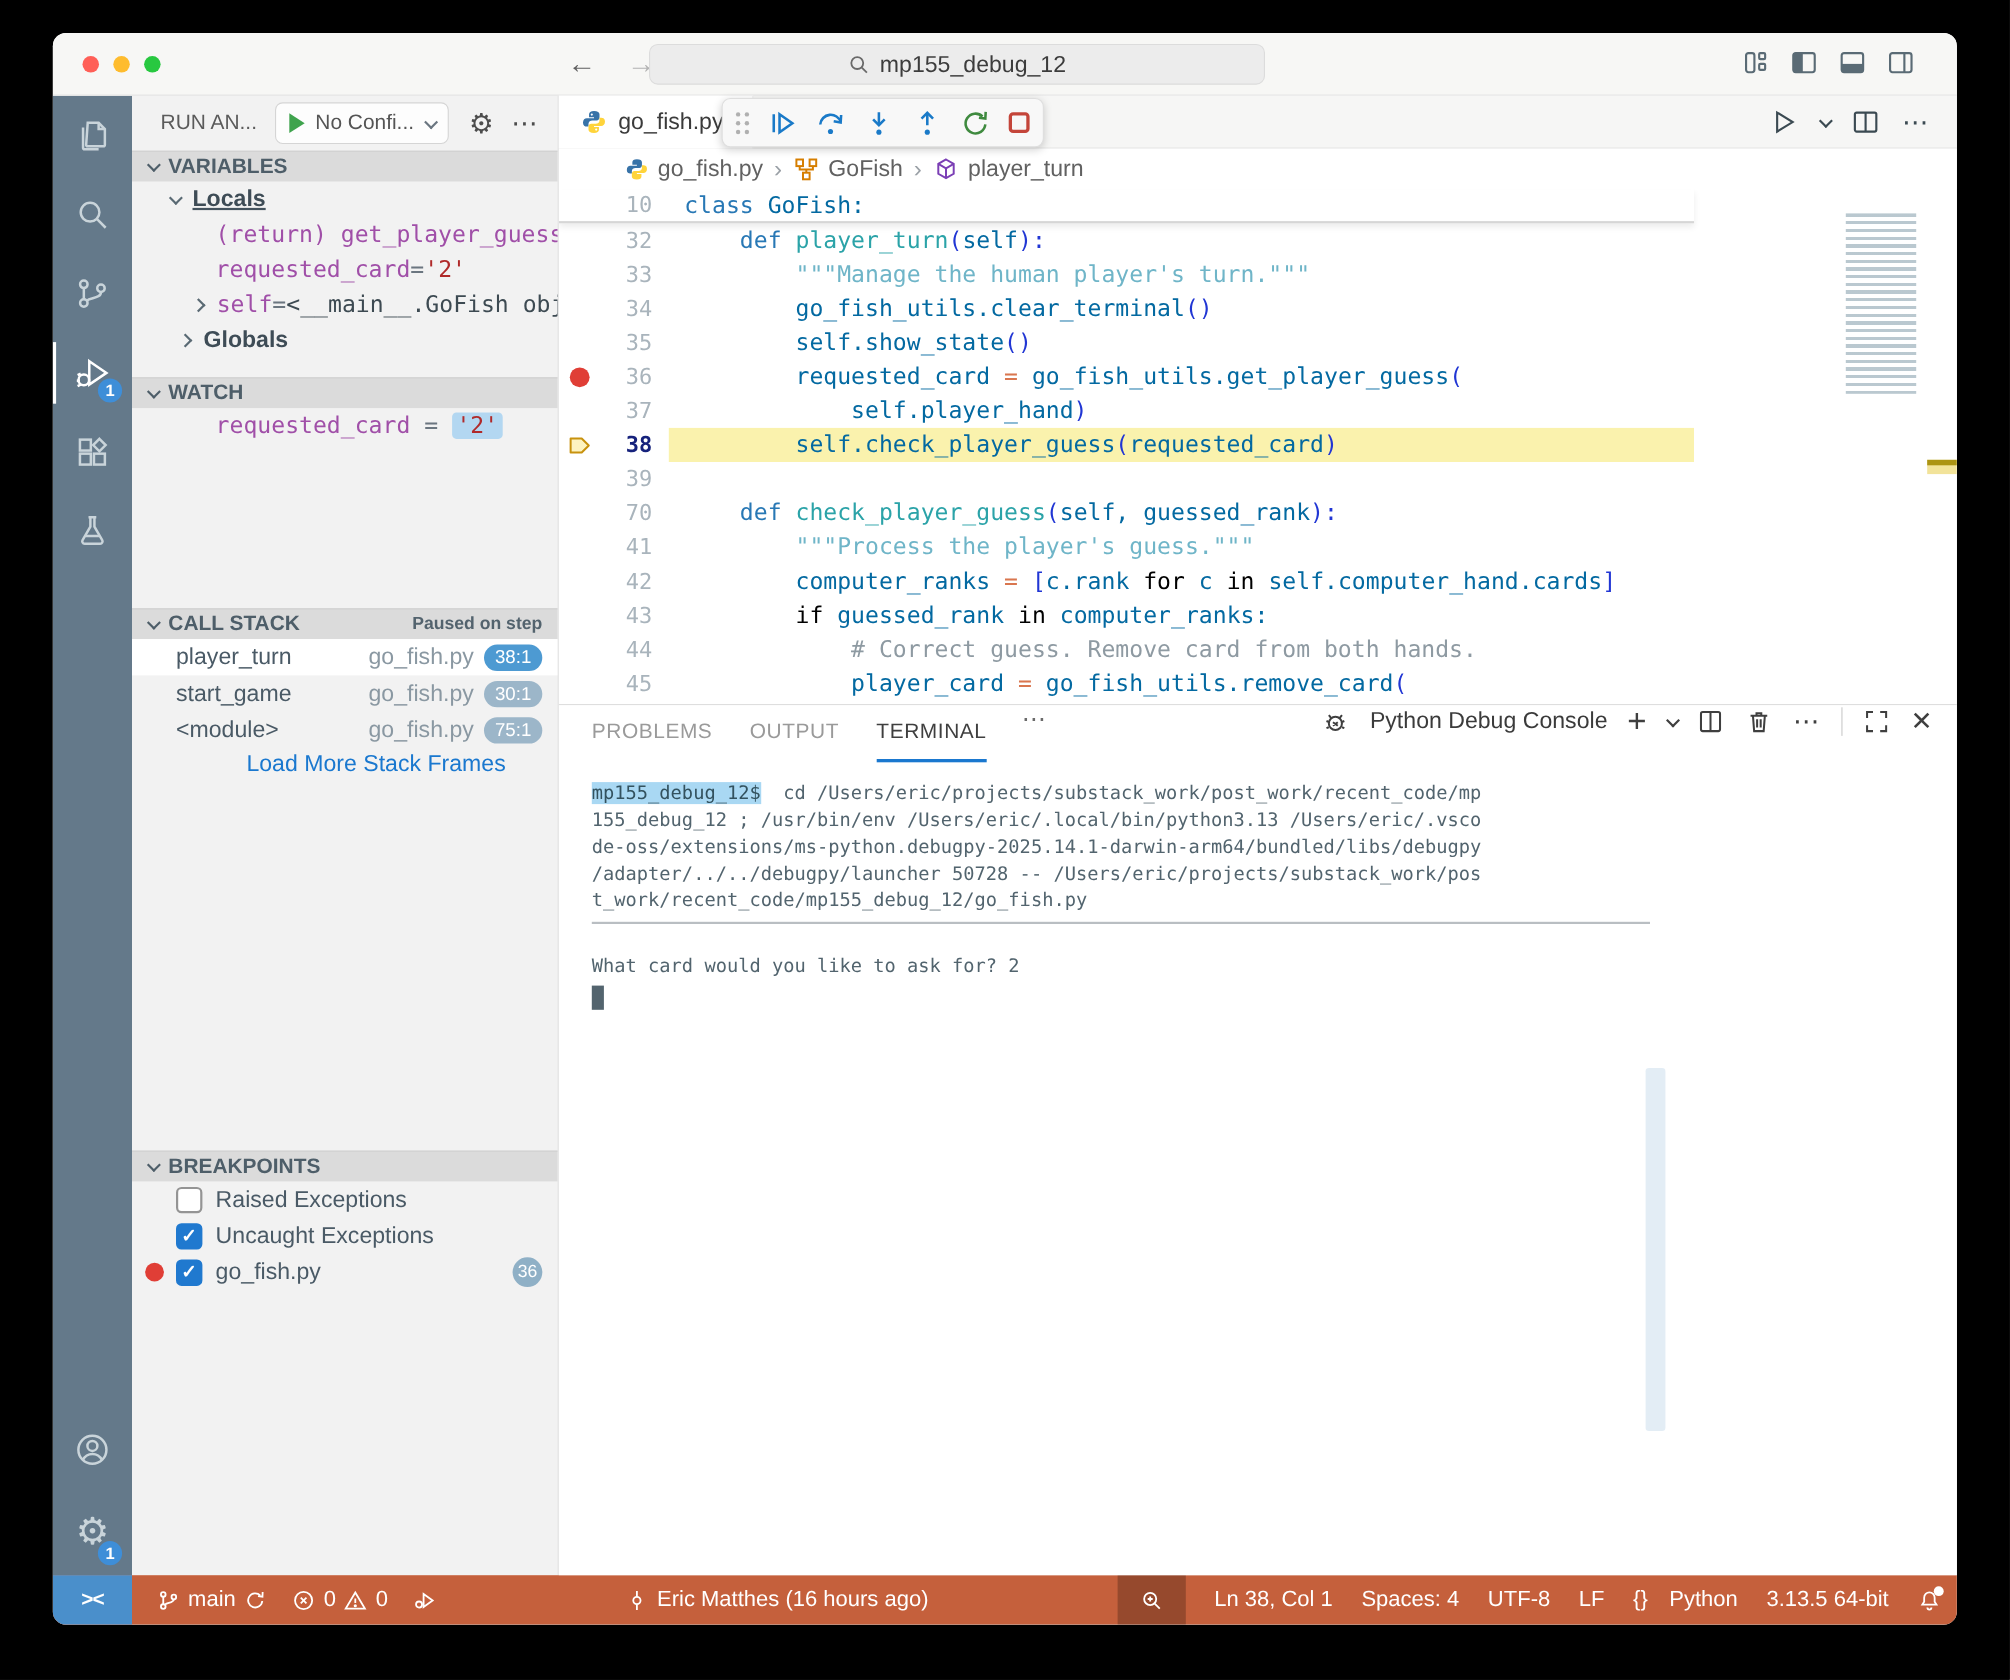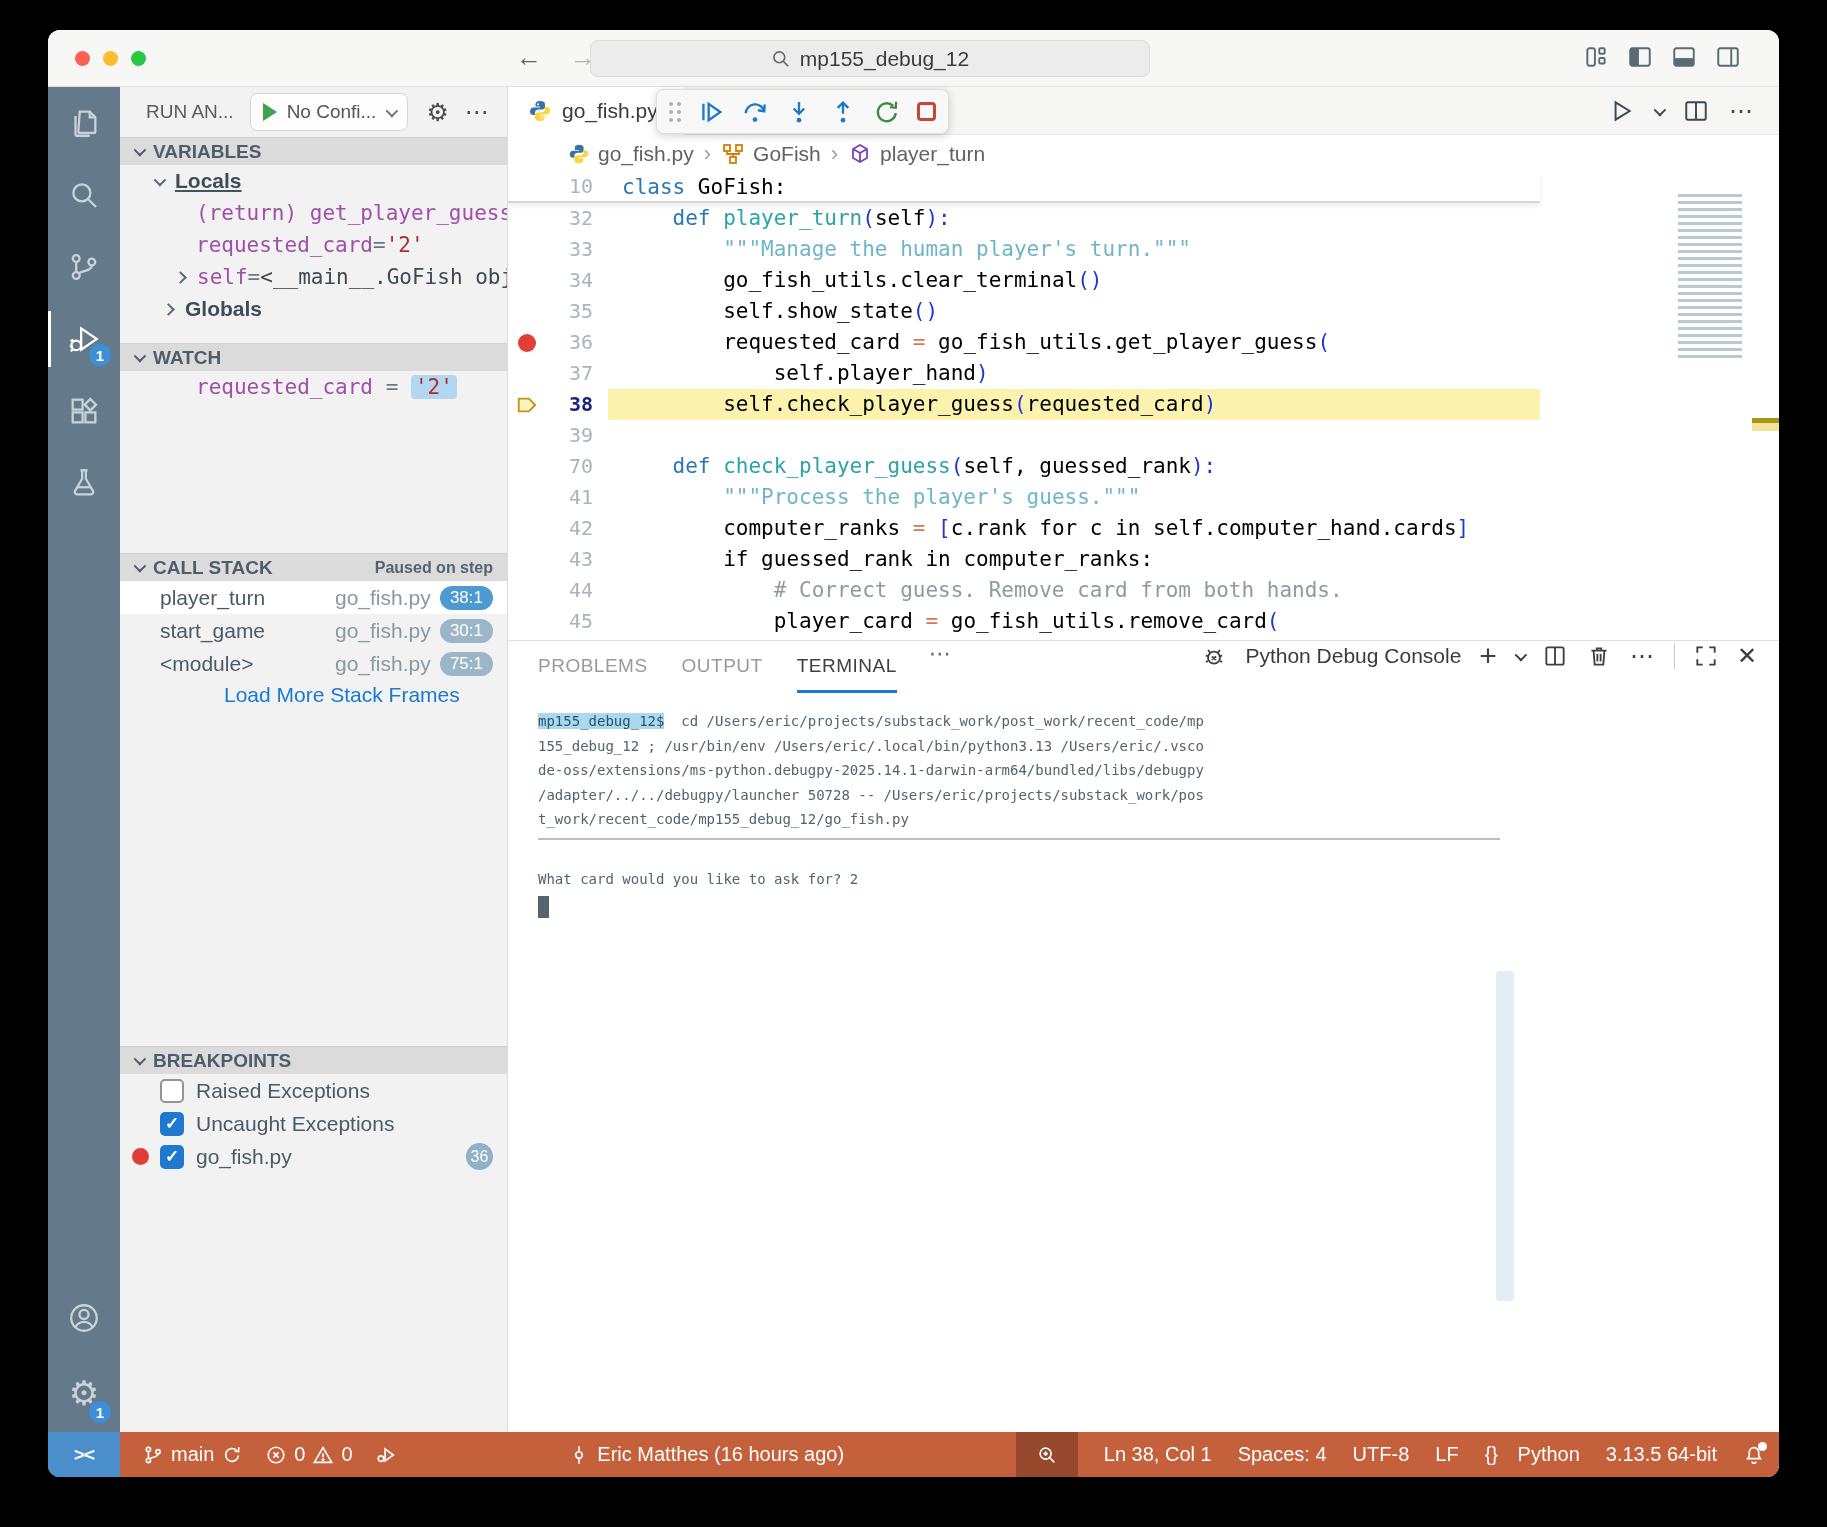--- a/index.html
+++ b/index.html
@@ -110,41 +110,41 @@
   .code-viewport { position:absolute; left:0; top:0; width:1032px; }
   .code-line { display:flex; height:31px; line-height:31px; }
   .code-line.sticky { background:#fff; border-bottom:2px solid #d6d6d6; box-shadow:0 3px 6px rgba(0,0,0,.08); position:relative; z-index:2; }
   .gutter { width:100px; display:flex; align-items:center; flex:0 0 100px; }
   .bpcol { width:37px; display:flex; align-items:center; justify-content:center; flex:0 0 37px; }
   .bp-on { width:18px; height:18px; border-radius:50%; background:#e03e36; }
   .num { width:48px; text-align:right; color:#a9b4bc; font-size:20px; flex:0 0 48px; }
   .code-line.current .num { color:#16227c; font-weight:bold; }
   .content { flex:1; white-space:pre; padding-left:14px; }
   .code-line.current .content { background:#faf2ad; }
-  .tk-kw{color:#2878b5;} .tk-fn{color:#2ba3a8;} .tk-doc{color:#6fb5c8;} .tk-txt{color:#000000;}
+  .tk-kw{color:#2878b5;} .tk-fn{color:#2ba3a8;} .tk-doc{color:#6fb5c8;} .tk-txt{color:#0369a1;}
   .tk-pr{color:#2136d4;} .tk-op{color:#d9764f;} .tk-ctl{color:#000000;} .tk-cm{color:#8e9aa2;}
   .minimap { position:absolute; left:1170px; top:22px; width:64px; height:164px;
              background:repeating-linear-gradient(#a3b6c0 0px,#a3b6c0 3px,transparent 3px,transparent 7px); opacity:.75; }
   .ruler { position:absolute; right:0; top:0; width:27px; height:100%; }
   .ruler-mark { position:absolute; right:0; top:246px; width:27px; height:13px; background:#f2e39a; border-top:5px solid #ac9414; }
 
   
   .panel { flex:1; border-top:1px solid #dedede; background:#fff; display:flex; flex-direction:column; min-height:0; position:relative; }
   .panel-header { height:52px; display:flex; align-items:flex-start; padding:0 22px 0 30px; gap:32px; flex:0 0 52px; }
   .ptab { height:52px; display:flex; align-items:center; font-size:19px; letter-spacing:.5px; color:#9a9a9a; border-bottom:3px solid transparent; }
   .ptab.active { color:#3f3f3f; border-bottom-color:#1a78cf; }
   .ptab-dots { color:#6a6a6a; font-size:22px; letter-spacing:2px; }
   .panel-right { margin-left:auto; display:flex; align-items:center; gap:18px; color:#3f3f3f; }
   .console-label { font-size:21px; color:#3b3b3b; }
   .pic { width:26px; height:26px; color:#3f3f3f; }
   .plus { font-size:30px; font-weight:300; line-height:1; }
   .vdiv { width:1px; height:26px; background:#c9c9c9; }
   .xclose { font-size:24px; }
 
-  .term { flex:1; padding:16px 0 0 30px; font-family:"DejaVu Sans Mono", monospace; font-size:14px;
+  .term { flex:1; padding:16px 0 0 30px; font-family:"DejaVu Sans Mono", monospace; font-size:17px;
           line-height:24.5px; color:#52646e; position:relative; overflow:hidden; }
   .tline { white-space:pre; }
   .prompt { background:#a9d8f3; color:#33525f; }
   .tsep { width:962px; border-top:2px solid #b9bec2; margin-top:6px; }
   .tquestion { margin-top:27px; white-space:pre; }
   .cursor { display:inline-block; width:11px; height:22px; background:#53646e; margin-top:5px; }
   .term-scroll { position:absolute; left:988px; top:278px; width:18px; height:330px; background:#dce9f2; border-radius:3px; opacity:.8; }
 
   
   .statusbar { height:45px; background:#c5603c; display:flex; align-items:center; color:#fff; font-size:20px; flex:0 0 45px; }

